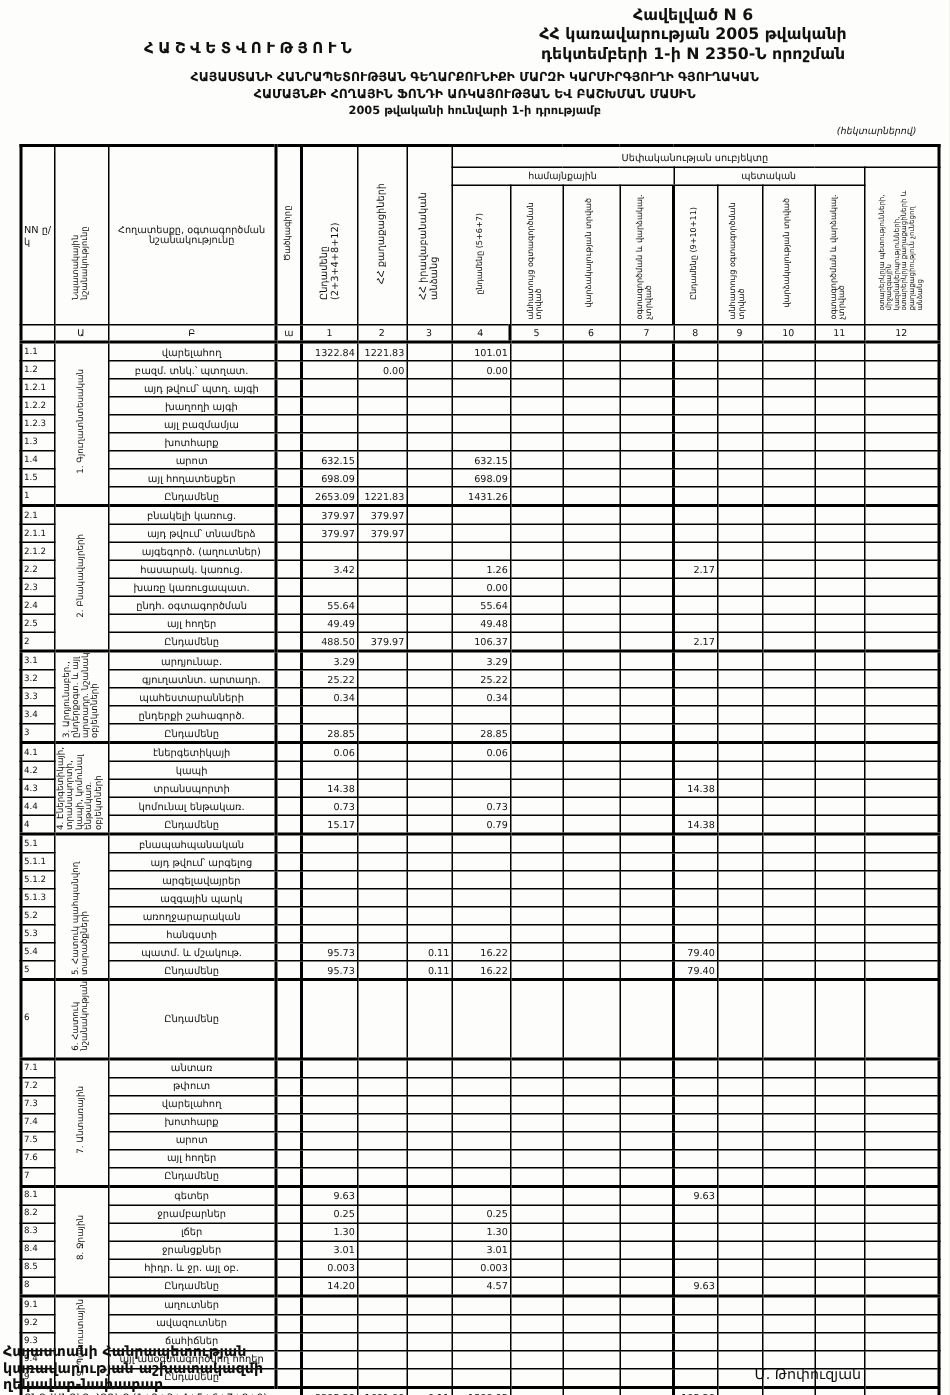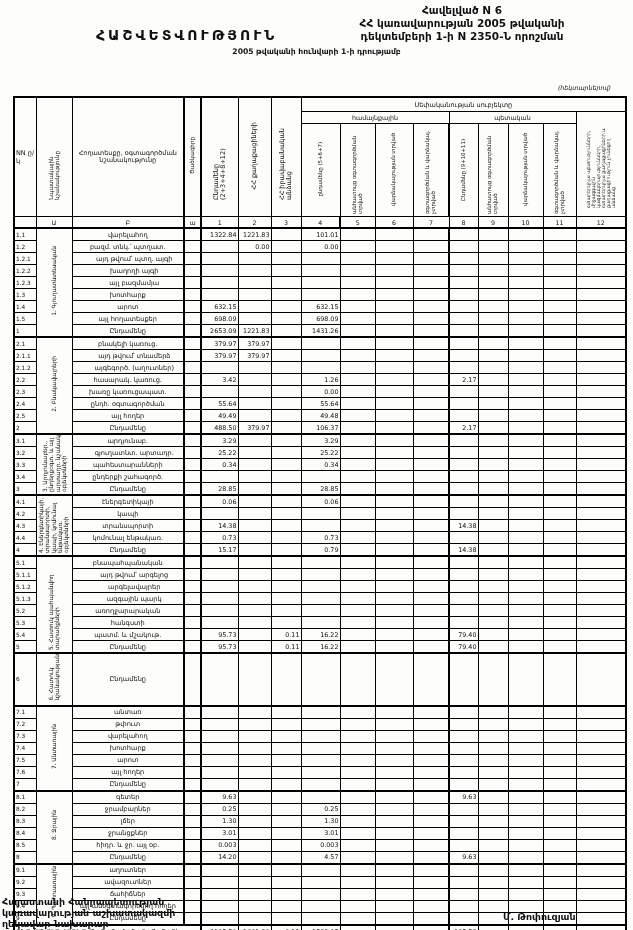--- a/index.html
+++ b/index.html
@@ -1,21 +1,21 @@
 <!DOCTYPE html>
 <html><head>
 <meta charset="utf-8">
 <style>
   html,body{margin:0;padding:0;background:#e8e8e4;}
   .page{position:relative;width:633px;height:930px;background:#fdfdfb;margin:0 auto;
         font-family:"DejaVu Sans",sans-serif;color:#111;overflow:hidden;}
   
   .appendix{position:absolute;top:4px;right:6px;width:330px;text-align:center;
             font-size:10.5px;font-weight:bold;line-height:1.25;}
-  .report-word{position:absolute;top:27px;left:96px;font-size:14px;font-weight:bold;letter-spacing:3px;}
+  .report-word{position:absolute;top:27px;left:96px;font-size:10px;font-weight:bold;letter-spacing:3px;}
   .title{position:absolute;top:46px;left:0;width:100%;text-align:center;font-weight:bold;}
   .title .t1{font-size:8.3px;line-height:1.35;}
   .title .t2{font-size:8.3px;line-height:1.35;}
   .title .t3{font-size:7.6px;line-height:1.5;}
   .units{position:absolute;top:84px;right:22px;font-size:6.3px;font-style:italic;}
   
   table.rep{position:absolute;left:13px;top:96px;width:612px;border-collapse:collapse;
             table-layout:fixed;border:2px solid #000;}
   .rep th,.rep td{border:1px solid #000;padding:0 1px;overflow:hidden;white-space:nowrap;
                   font-weight:normal;vertical-align:middle;}
@@ -37,36 +37,38 @@
   .cell-label.indent{text-align:center;padding-left:14px;margin-left:44px;}
   .cell-val{font-size:6.4px;font-weight:bold;text-align:right;padding-right:2px;}
   tr.sec-start td{border-top:2px solid #000;}
   tr.tall td{height:34px;}
   .total-label{font-size:6.8px;font-weight:bold;text-align:left;padding-left:4px;}
   tr.grand td{border-top:2px solid #000;height:13px;}
   
   .thickL{border-left:2px solid #000 !important;}
   
   .footer-left{position:absolute;left:2px;top:897px;font-size:9.5px;font-weight:bold;line-height:1.15;}
-  .signature{position:absolute;left:503px;top:911px;font-size:9.5px;font-weight:bold;}
+  .signature{position:absolute;left:503px;top:911px;font-size:9.5px;font-weight:normal;}
 </style>
 </head>
 <body>
 
 <div class="page">
 
   <div class="appendix">
     <div>Հավելված N 6</div>
     <div>ՀՀ կառավարության 2005 թվականի</div>
     <div>դեկտեմբերի 1-ի N 2350-Ն որոշման</div>
   </div>
 
   <div class="report-word">ՀԱՇՎԵՏՎՈՒԹՅՈՒՆ</div>
 
   <div class="title">
+    <div class="t1">ՀԱՅԱՍՏԱՆԻ ՀԱՆՐԱՊԵՏՈՒԹՅԱՆ ԳԵՂԱՐՔՈՒՆԻՔԻ ՄԱՐԶԻ ԿԱՐՄԻՐԳՅՈՒՂԻ ԳՅՈՒՂԱԿԱՆ</div>
+    <div class="t2">ՀԱՄԱՅՆՔԻ ՀՈՂԱՅԻՆ ՖՈՆԴԻ ԱՌԿԱՅՈՒԹՅԱՆ ԵՎ ԲԱՇԽՄԱՆ ՄԱՍԻՆ</div>
     <div class="t3">2005 թվականի հունվարի 1-ի դրությամբ</div>
   </div>
 
   <div class="units">(հեկտարներով)</div>
 
   <table class="rep">
     <colgroup>
       <col style="width:22px">
         <col style="width:36px">
         <col style="width:112px">

